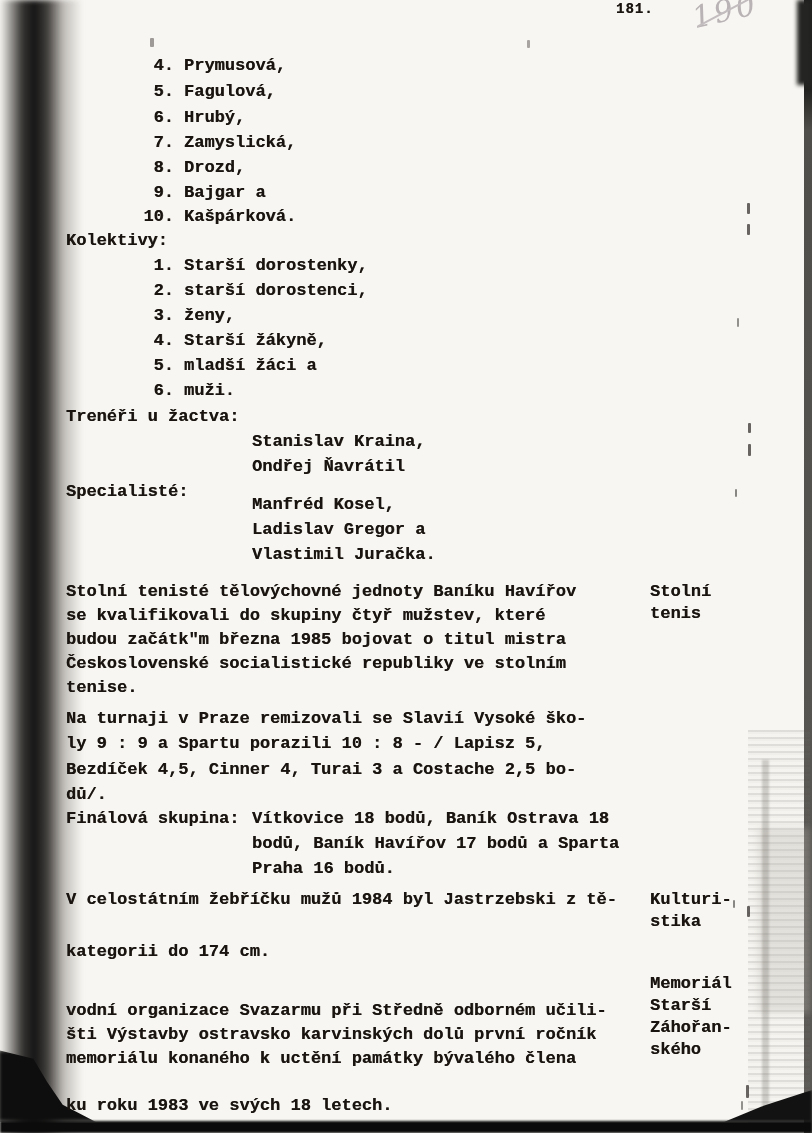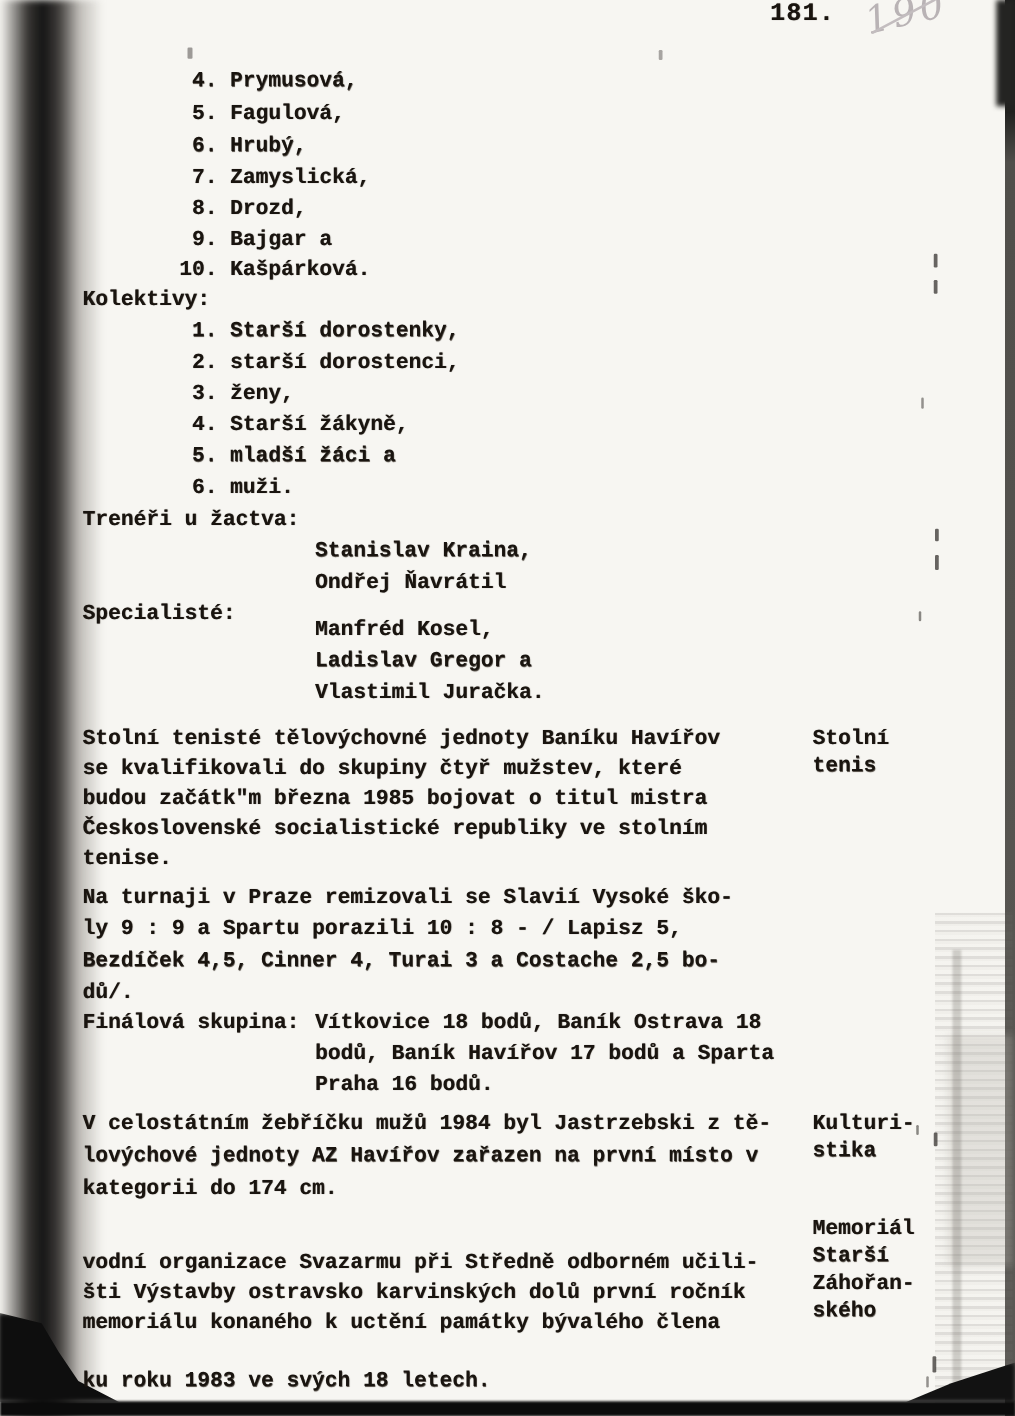--- a/index.html
+++ b/index.html
@@ -11,21 +11,21 @@
   }
   .page * { line-height:1; }
   .tline {
     position:absolute; white-space:pre;
     text-shadow:0.3px 0.3px 0.6px rgba(28,20,12,0.75);
   }
   .lrow { position:absolute; left:134px; white-space:pre; text-shadow:0.3px 0.3px 0.6px rgba(28,20,12,0.75); }
   .lnum { display:inline-block; width:40px; text-align:right; }
   .lname { display:inline-block; margin-left:10px; }
   .margin-line { position:absolute; left:650px; white-space:pre; text-shadow:0.3px 0.3px 0.6px rgba(28,20,12,0.75); }
-  .page-number { position:absolute; left:616px; top:2px; font-size:20px; letter-spacing:1px; }
+  .page-number { position:absolute; left:616px; top:2px; font-size:14px; letter-spacing:1px; }
   .handwritten {
     position:absolute; left:692px; top:-4px;
     font-family:"DejaVu Serif",serif; font-style:italic; font-weight:normal;
     font-size:30px; color:#b9b3b5; letter-spacing:3px;
     transform:rotate(-13deg);
   }
   .hand-stroke {
     position:absolute; left:694px; top:12px; width:58px; height:2px;
     background:#c3bdbf; transform:rotate(-28deg); border-radius:2px;
   }
@@ -140,21 +140,20 @@
   <div class="tline" style="left:66px;top:710px">Na turnaji v Praze remizovali se Slavií Vysoké ško-</div>
   <div class="tline" style="left:66px;top:735px">ly 9 : 9 a Spartu porazili 10 : 8 - / Lapisz 5,</div>
   <div class="tline" style="left:66px;top:761px">Bezdíček 4,5, Cinner 4, Turai 3 a Costache 2,5 bo-</div>
   <div class="tline" style="left:66px;top:786px">dů/.</div>
   <div class="tline" style="left:66px;top:810px">Finálová skupina:</div>
   <div class="tline" style="left:252px;top:810px">Vítkovice 18 bodů, Baník Ostrava 18</div>
   <div class="tline" style="left:252px;top:835px">bodů, Baník Havířov 17 bodů a Sparta</div>
   <div class="tline" style="left:252px;top:860px">Praha 16 bodů.</div>
 
   <div class="tline" style="left:66px;top:891px">V celostátním žebříčku mužů 1984 byl Jastrzebski z tě-</div>
-  <div class="tline" style="left:66px;top:917px">lovýchové jednoty AZ Havířov zařazen na první místo v</div>
   <div class="tline" style="left:66px;top:943px">kategorii do 174 cm.</div>
   <div class="margin-line" style="top:891px">Kulturi-</div>
   <div class="margin-line" style="top:913px">stika</div>
 
   <div class="tline" style="left:66px;top:1002px">vodní organizace Svazarmu při Středně odborném učili-</div>
   <div class="tline" style="left:66px;top:1050px">memoriálu konaného k uctění památky bývalého člena</div>
   <div class="tline" style="left:66px;top:1026px">šti Výstavby ostravsko karvinských dolů první ročník</div>
   <div class="tline" style="left:66px;top:1097px">ku roku 1983 ve svých 18 letech.</div>
   <div class="margin-line" style="top:975px">Memoriál</div>
   <div class="margin-line" style="top:997px">Starší</div>

